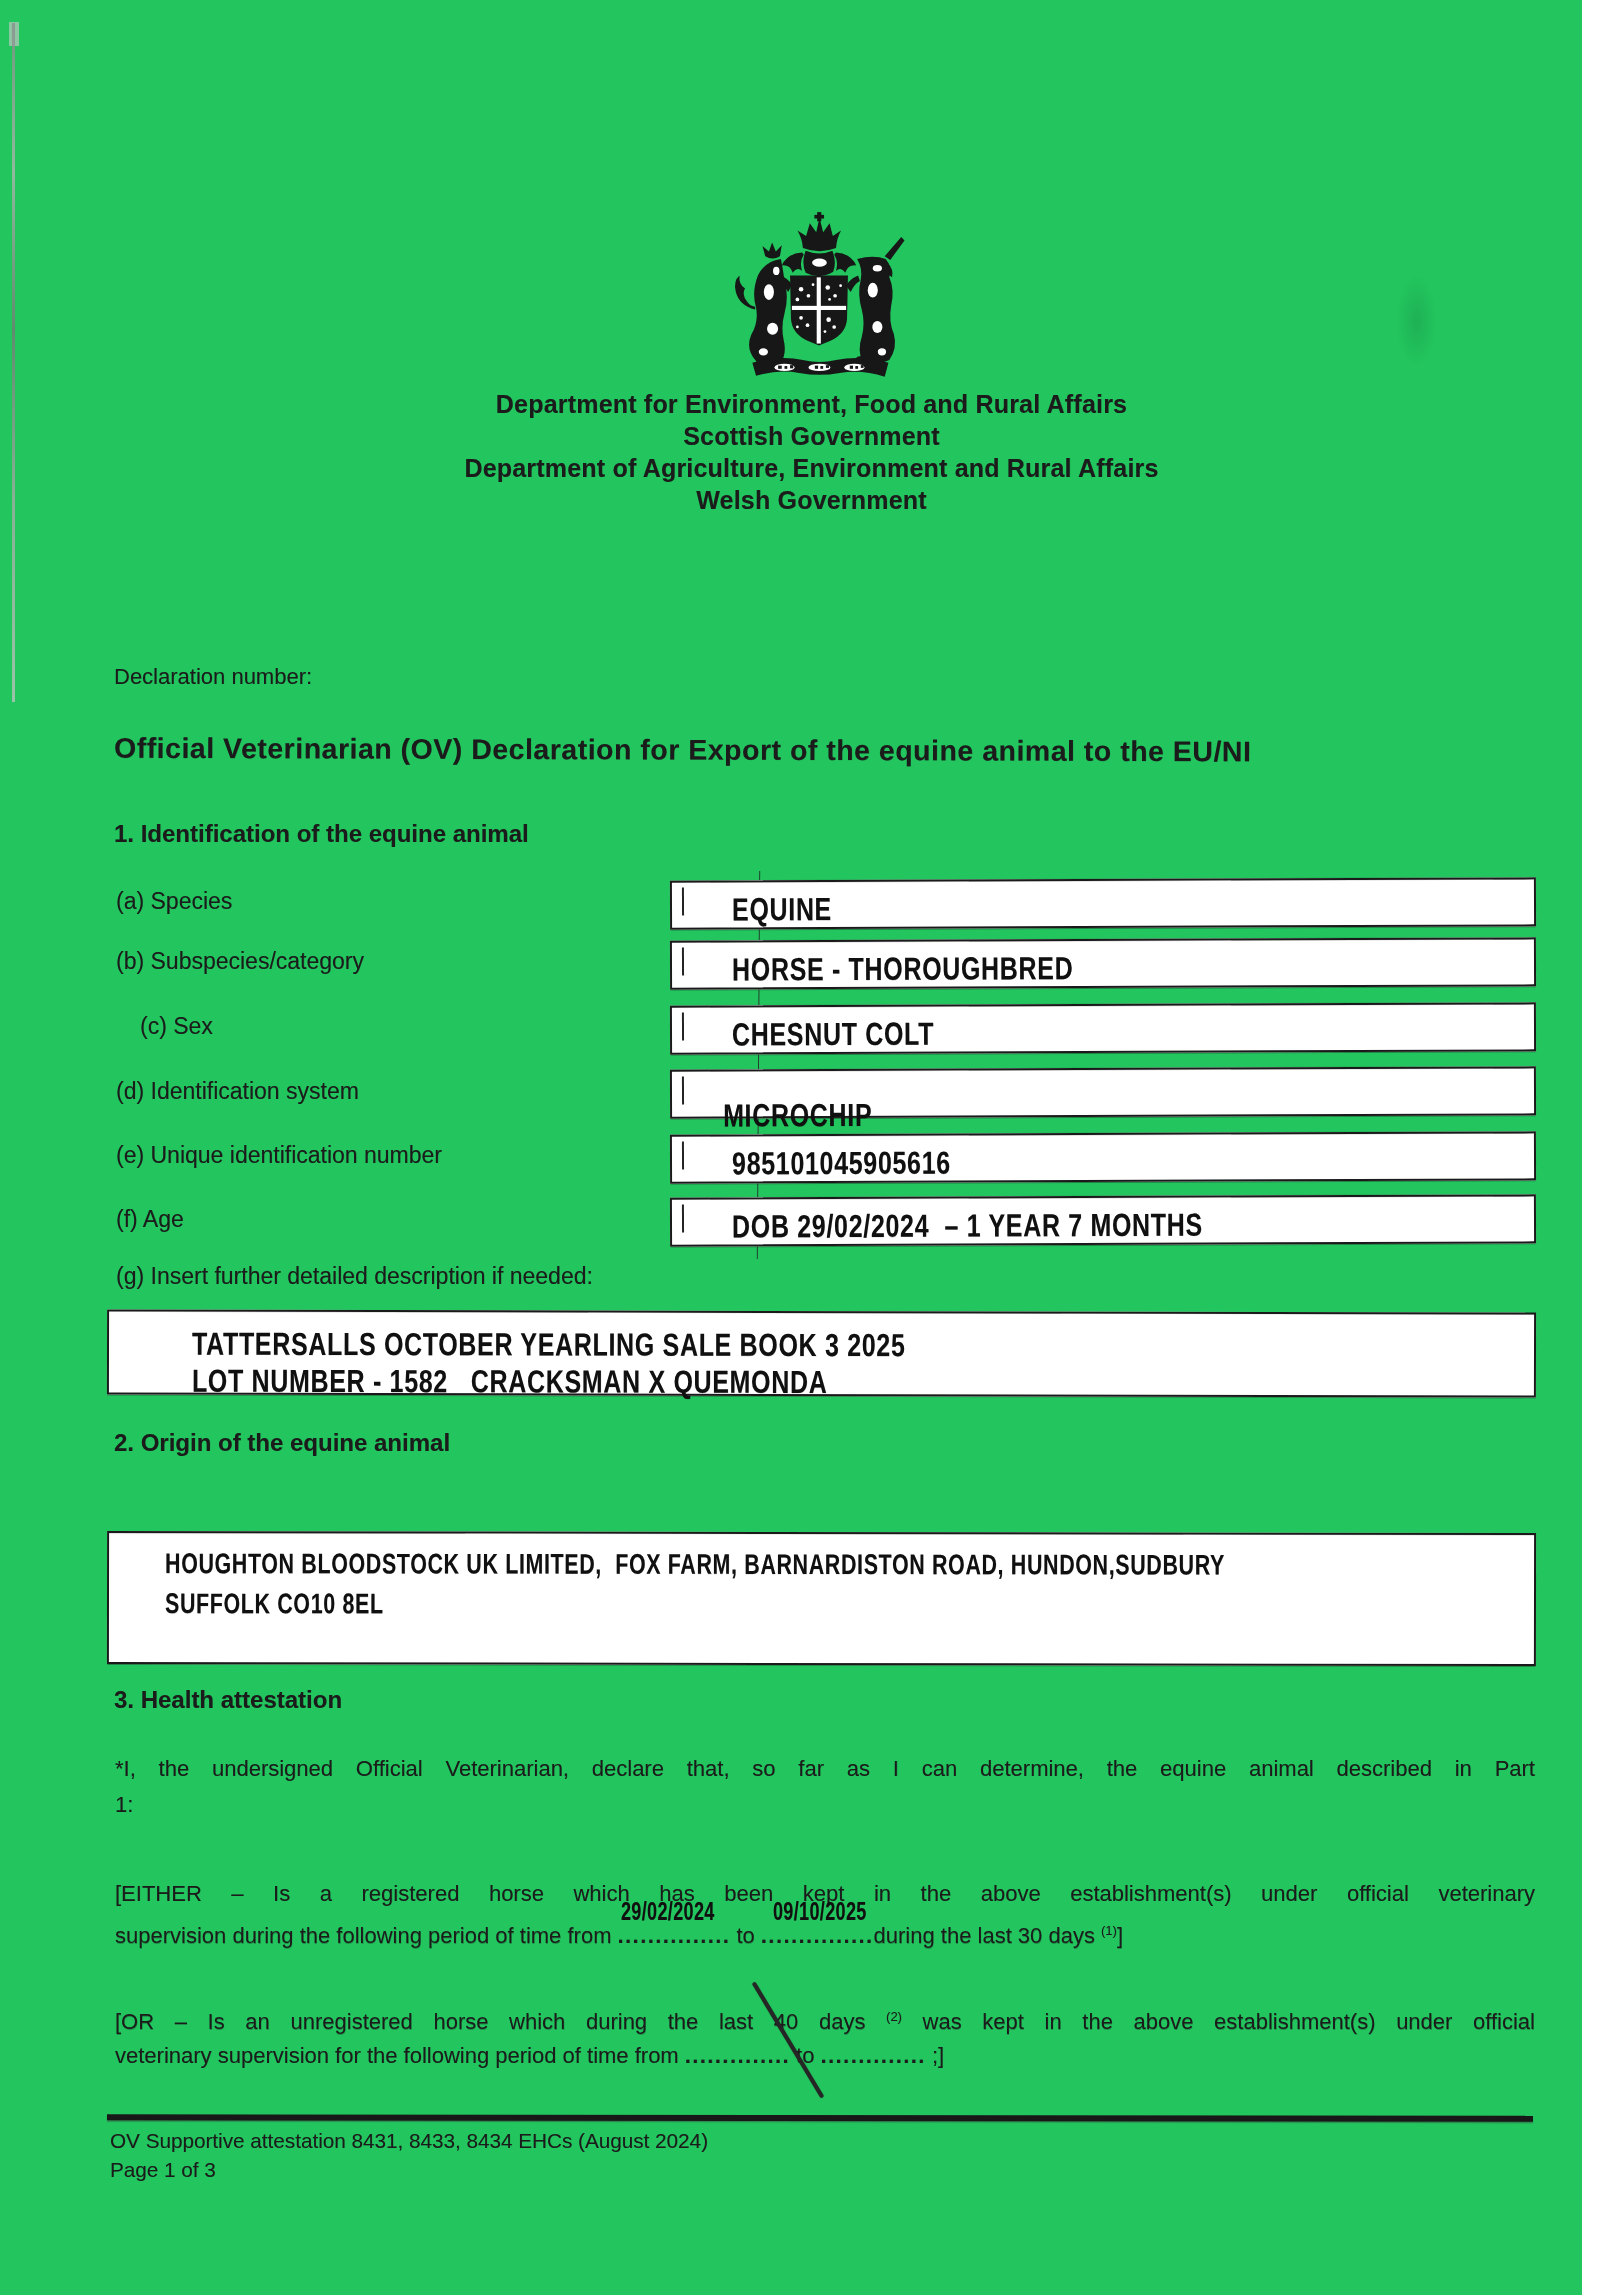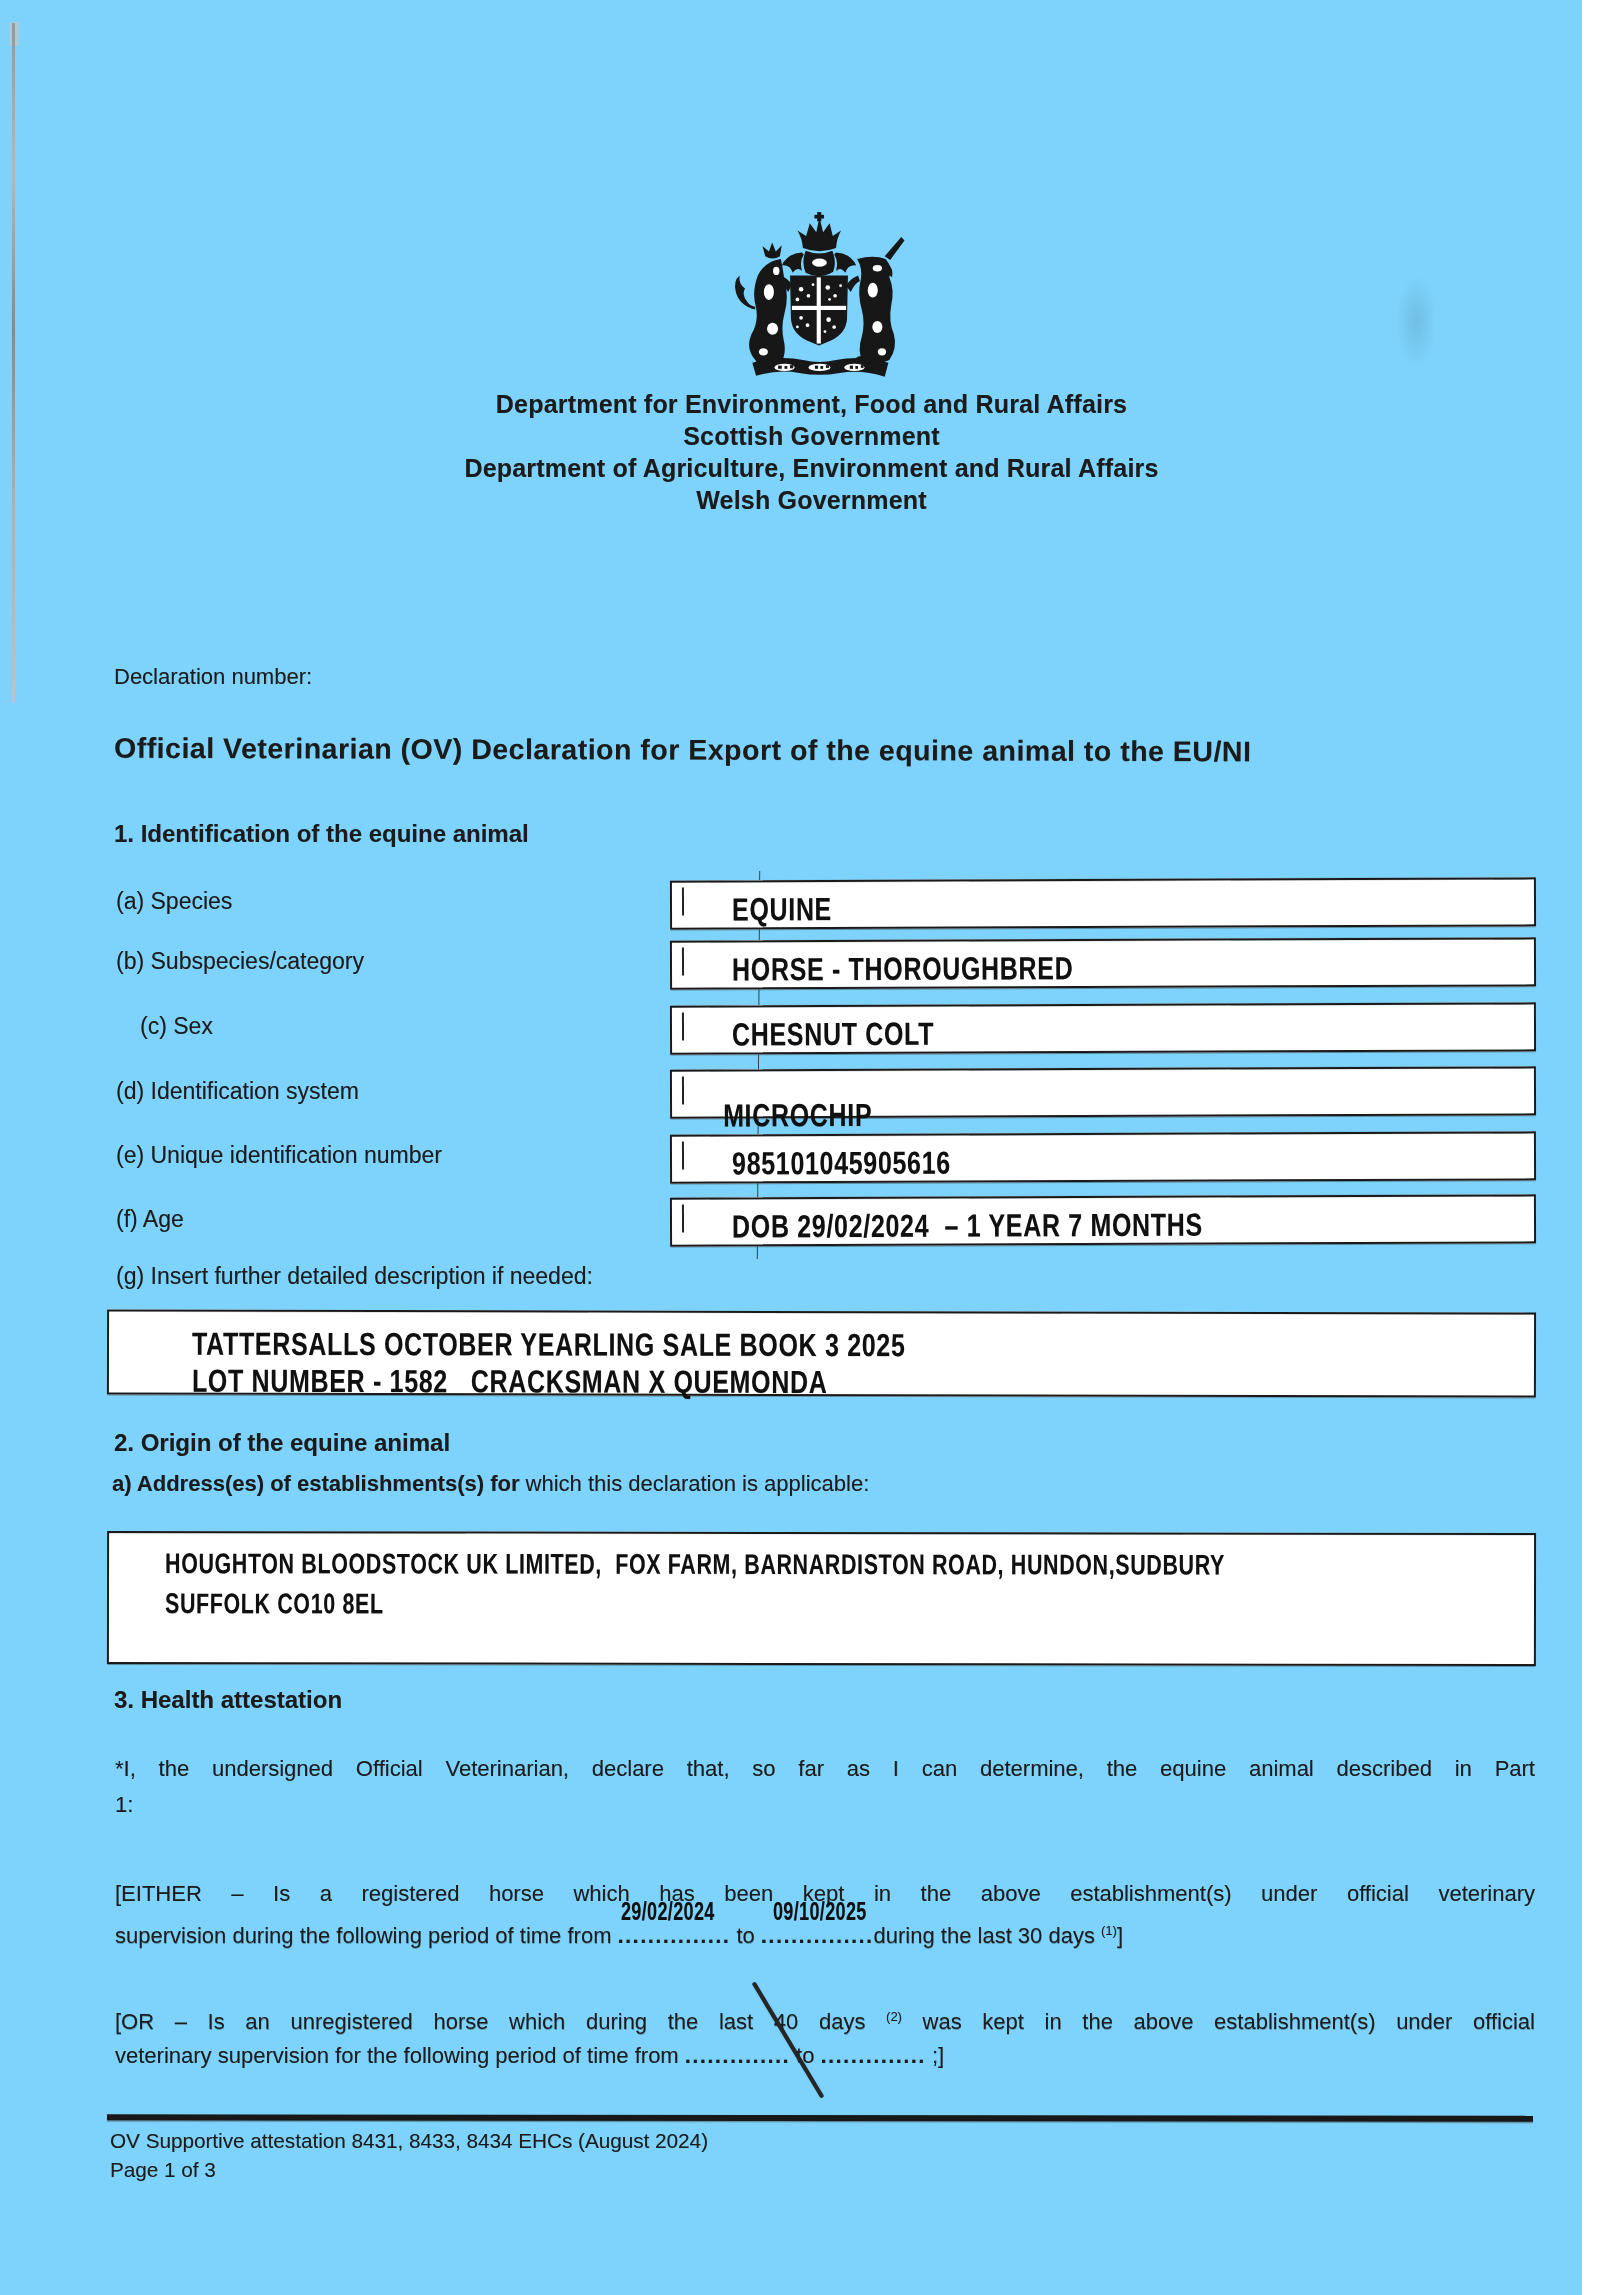--- a/index.html
+++ b/index.html
@@ -1,17 +1,17 @@
 <!DOCTYPE html>
 <html style="font-size:7.3px"><head>
 <meta charset="utf-8">
 <style>
   html,body{margin:0;padding:0;background:#ffffff;}
   #page{
-    position:relative;width:1582px;height:2295px;background:#7dd3fc;
+    position:relative;width:1582px;height:2295px;background:#22c55e;
     font-family:"Liberation Sans","DejaVu Sans",sans-serif;color:#1b1b1b;
     overflow:hidden;
     text-shadow:0.3px 0.3px 0 rgba(25,25,25,.32);
   }
   .abs{position:absolute;}
   
   .edge-line{left:12.4px;top:23px;width:2.3px;height:679px;
     background:linear-gradient(180deg,#8a8a8a 0%,#b5b5b5 22%,#777 45%,#a9a9a9 70%,#c2c2c2 100%);opacity:.75;}
   .edge-cap{left:9.2px;top:22px;width:10px;height:24px;background:#c6c6c6;opacity:.65;}
   .smudge{left:1396px;top:275px;width:41px;height:92px;
@@ -197,21 +197,20 @@
     <span class="val typed">DOB 29/02/2024  – 1 YEAR 7 MONTHS</span>
   </div>
 
   <div class="abs flabel" style="top:1263px;">(g) Insert further detailed description if needed:</div>
   <div class="abs bigbox gbox">
     <span class="gline1 typed">TATTERSALLS OCTOBER YEARLING SALE BOOK 3 2025</span>
     <span class="gline2 typed">LOT NUMBER - 1582   CRACKSMAN X QUEMONDA</span>
   </div>
 
   <div class="abs shead" style="left:114px;top:1429px;">2. Origin of the equine animal</div>
-  <div class="abs para" style="left:112px;top:1470px;"><b>a) Address(es) of establishments(s) for</b><span> which this declaration is applicable:</span></div>
   <div class="abs bigbox addrbox">
     <span class="aline1 typed-md">HOUGHTON BLOODSTOCK UK LIMITED,  FOX FARM, BARNARDISTON ROAD, HUNDON,SUDBURY</span>
     <span class="aline2 typed-md">SUFFOLK CO10 8EL</span>
   </div>
 
   <div class="abs shead" style="left:114px;top:1686px;">3. Health attestation</div>
 
   <div class="abs para jline" style="left:115px;top:1755px;">*I, the undersigned Official Veterinarian, declare that, so far as I can determine, the equine animal described in Part</div>
   <div class="abs para" style="left:115px;top:1791px;">1:</div>
 

